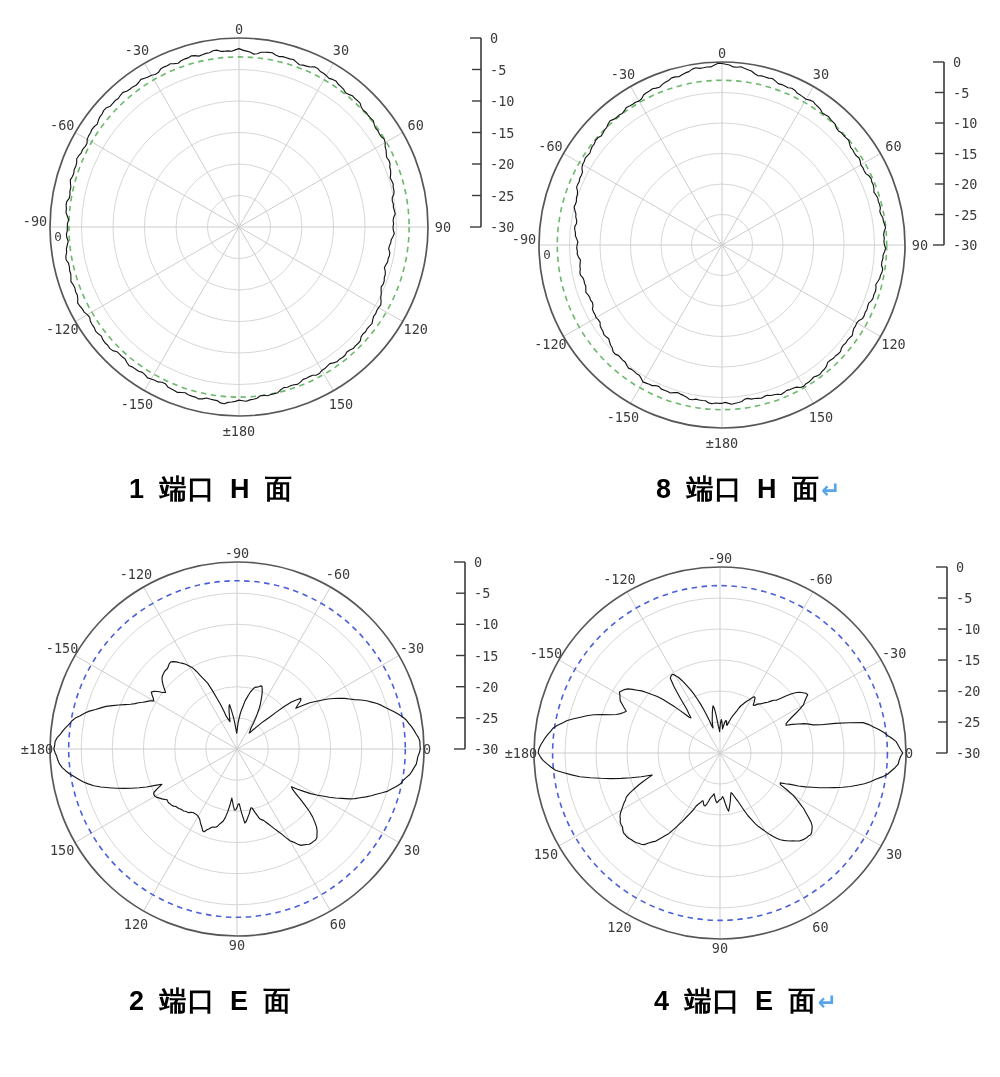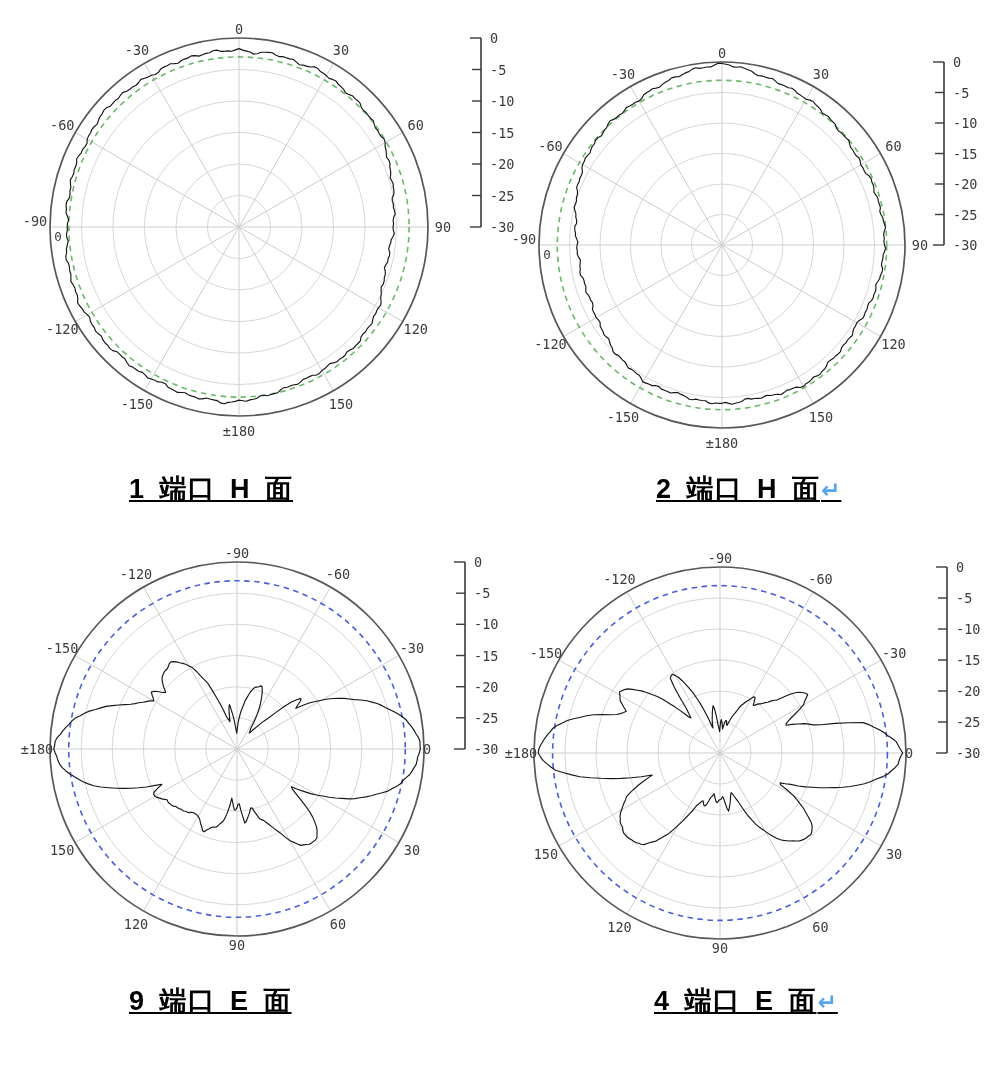--- a/index.html
+++ b/index.html
@@ -5,21 +5,20 @@
   html,body{margin:0;padding:0}
   body{
     width:1000px;height:1077px;position:relative;background:#ffffff;
     font-family:"Liberation Sans",sans-serif;overflow:hidden;
   }
   #charts-svg{position:absolute;left:0;top:0;display:block}
   .caption{
     position:absolute;font-weight:700;font-size:27px;color:#000;
     letter-spacing:1px;word-spacing:6px;white-space:nowrap;
     font-family:"Liberation Sans","DejaVu Sans",sans-serif;
-    text-decoration:underline;
   }
   .caption .return-mark{font-size:23px;font-weight:600;margin-left:1px}
   #caption-1{left:129px;top:471px}
   #caption-2{left:656px;top:471px}
   #caption-3{left:129px;top:983px}
   #caption-4{left:654px;top:983px}
 </style>
 </head>
 <body>
 
@@ -204,18 +203,18 @@
           <line x1="938" y1="722.0" x2="947" y2="722.0" stroke="#3a3a3a" stroke-width="1.4"></line>
           <text x="956" y="722.0" fill="#3b3b3b" font-family="&quot;DejaVu Sans Mono&quot;,monospace" font-size="13.5" text-anchor="start" dominant-baseline="central">-25</text>
           <line x1="936" y1="753.0" x2="947" y2="753.0" stroke="#3a3a3a" stroke-width="1.4"></line>
           <text x="956" y="753.0" fill="#3b3b3b" font-family="&quot;DejaVu Sans Mono&quot;,monospace" font-size="13.5" text-anchor="start" dominant-baseline="central">-30</text>
         </g>
       </g>
     </svg>
 
   <div id="caption-1" class="caption"><span>1 端口 H 面</span><span class="return-mark" style="color: rgb(88, 165, 234);"></span></div>
 
-  <div id="caption-2" class="caption"><span>2 端口 H 面</span><span class="return-mark" style="color: rgb(88, 165, 234);">↵</span></div>
-
-  <div id="caption-3" class="caption"><span>9 端口 E 面</span><span class="return-mark" style="color: rgb(88, 165, 234);"></span></div>
+  <div id="caption-2" class="caption"><span>8 端口 H 面</span><span class="return-mark" style="color: rgb(88, 165, 234);">↵</span></div>
+
+  <div id="caption-3" class="caption"><span>2 端口 E 面</span><span class="return-mark" style="color: rgb(88, 165, 234);"></span></div>
 
   <div id="caption-4" class="caption"><span>4 端口 E 面</span><span class="return-mark" style="color: rgb(88, 165, 234);">↵</span></div>
 </div>
 
 </body></html>

